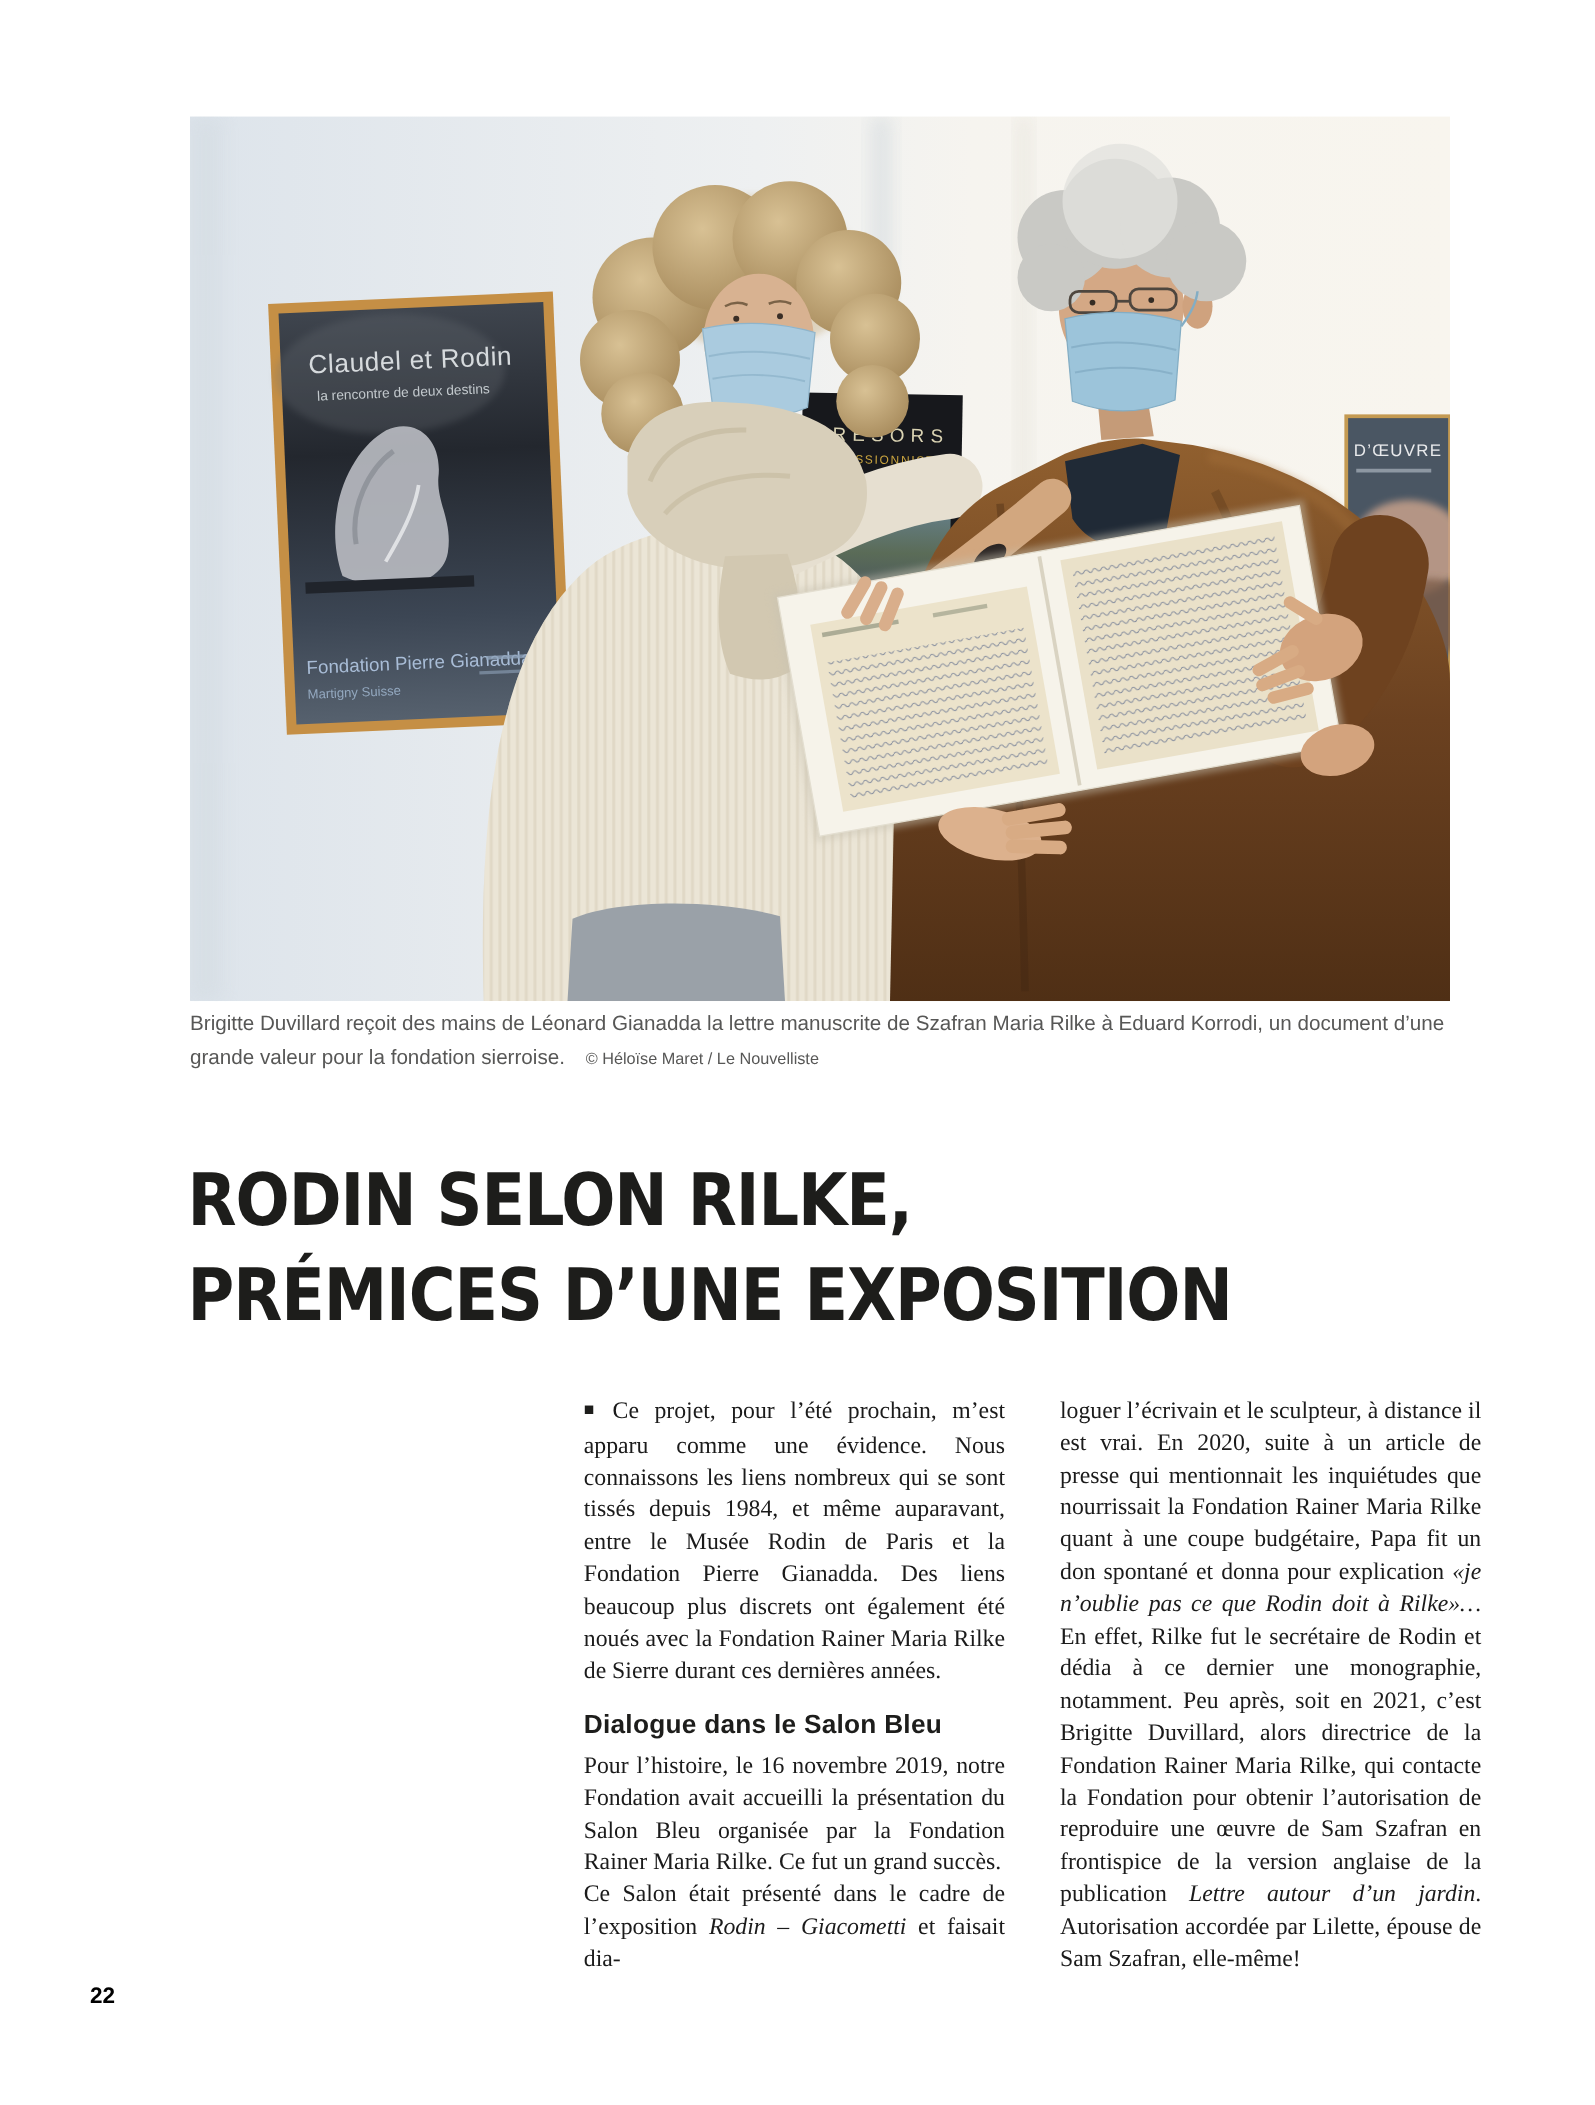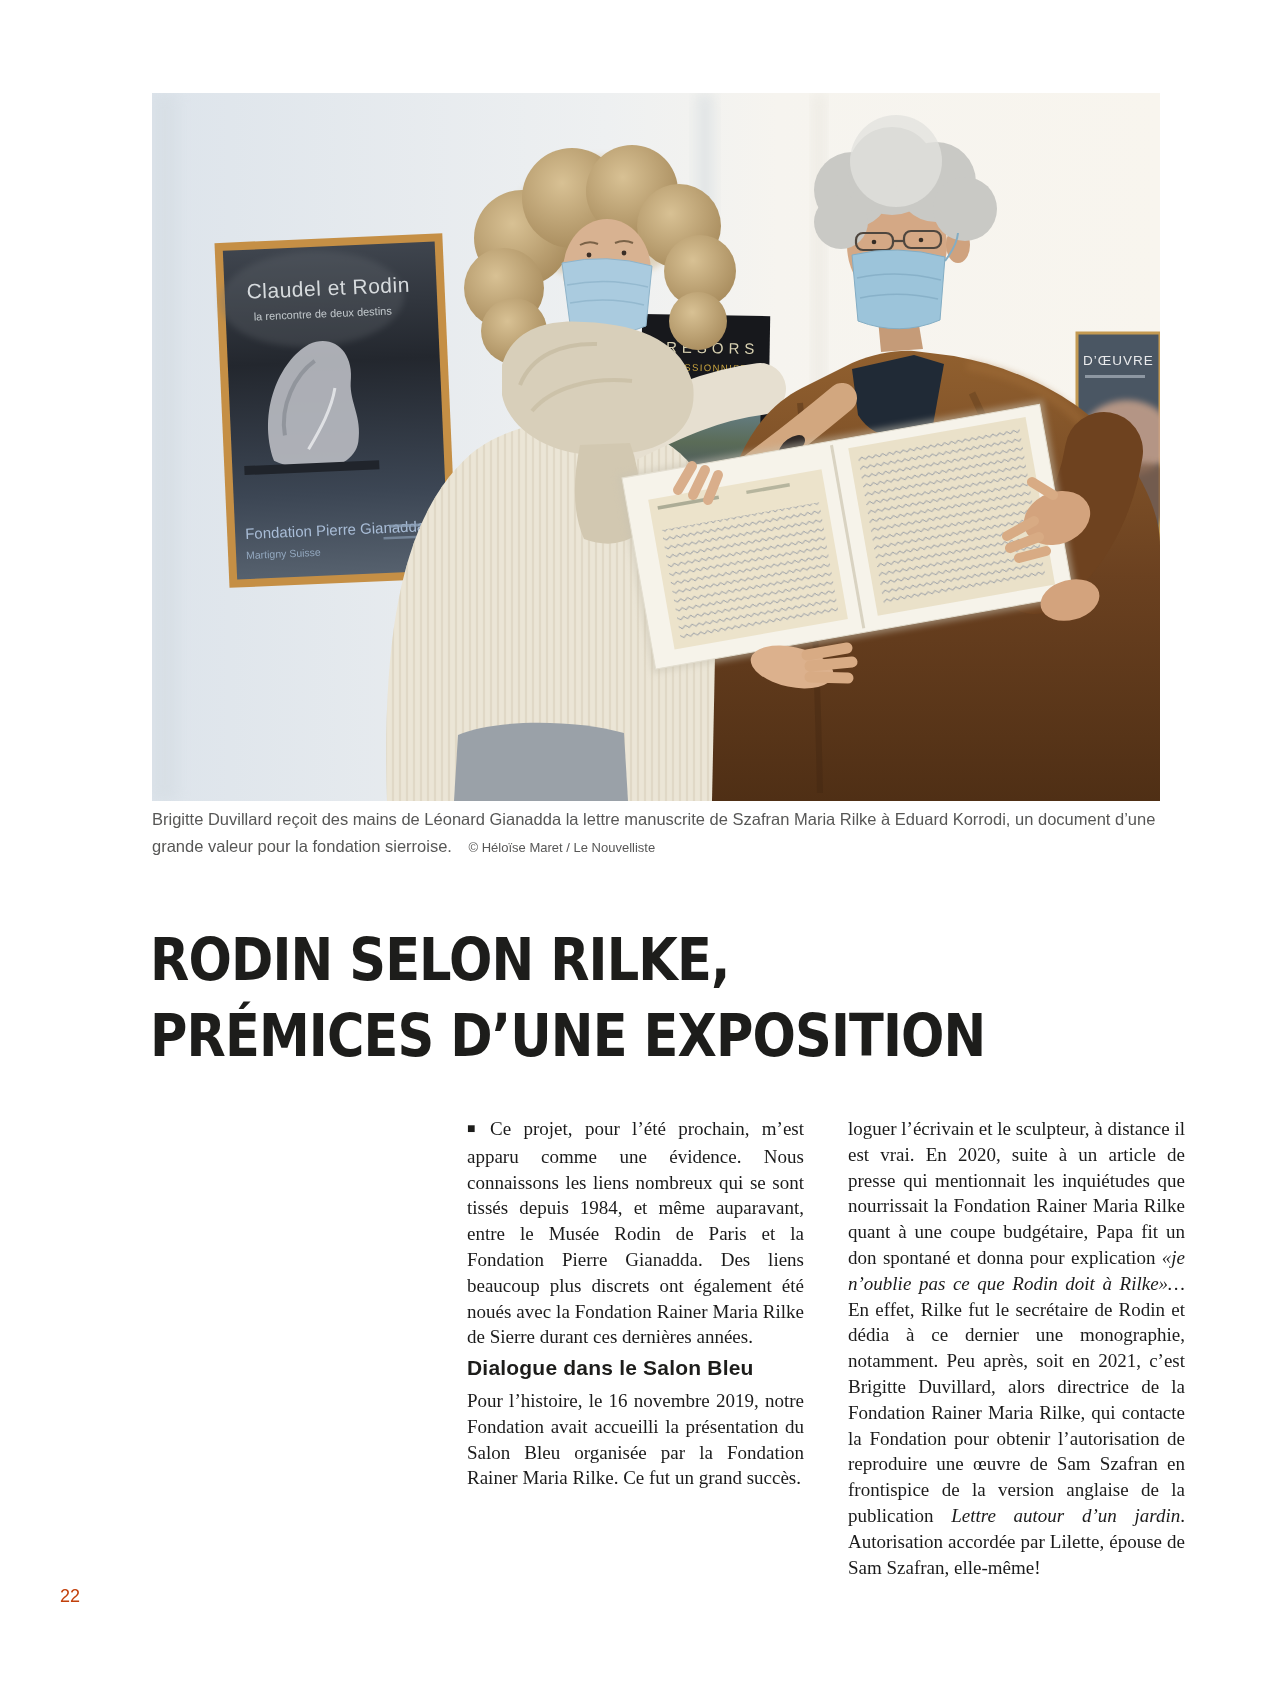--- a/index.html
+++ b/index.html
@@ -13,22 +13,22 @@
   .headline{position:absolute;left:150px;top:922px;width:1180px;margin:0;
             font-family:"DejaVu Sans",sans-serif;font-weight:700;font-size:58px;line-height:76px;
             letter-spacing:-1px;color:#1d1d1b;transform:scaleX(.88);transform-origin:left top;}
   .headline span{display:block;white-space:nowrap;}
   .columns{position:absolute;left:467px;top:1116px;width:718px;display:flex;gap:44px;}
   .col{width:345px;font-family:"Liberation Serif",serif;font-size:19px;line-height:25.8px;
        text-align:justify;color:#1b1b1b;}
   .col p{margin:0;}
   .bullet{font-size:14px;margin-right:7px;position:relative;top:-2px;color:#1d1d1b;}
   .subhead{font-family:"Liberation Sans",sans-serif;font-weight:700;font-size:21px;
-           letter-spacing:.2px;color:#1d1d1b;margin:5px 0 7px 0;}
-  .pagenum{position:absolute;left:60px;top:1586px;font-weight:400;font-size:18px;color:#c2410c;}
+           letter-spacing:.2px;color:#1d1d1b;margin:17px 0 7px 0;}
+  .pagenum{position:absolute;left:72px;top:1586px;font-weight:700;font-size:18px;color:#000000;}
   i{font-style:italic;}
 </style>
 </head>
 <body>
 
 <div class="page">
 
   <figure class="photo">
     <svg width="1008" height="708" viewBox="0 0 1008 708" xmlns="http://www.w3.org/2000/svg">
       <defs>
@@ -200,20 +200,21 @@
   <h1 class="headline">
     <span>RODIN SELON RILKE,</span>
     <span>PRÉMICES D’UNE EXPOSITION</span>
   </h1>
 
   <div class="columns">
     <div class="col">
       <p><span class="bullet">■</span><span>Ce projet, pour l’été prochain, m’est apparu comme une évidence. Nous connaissons les liens nombreux qui se sont tissés depuis 1984, et même auparavant, entre le Musée Rodin de Paris et la Fondation Pierre Gianadda. Des liens beaucoup plus discrets ont également été noués avec la Fondation Rainer Maria Rilke de Sierre durant ces dernières années.</span></p>
       <h2 class="subhead">Dialogue dans le Salon Bleu</h2>
       <p>Pour l’histoire, le 16 novembre 2019, notre Fondation avait accueilli la présentation du Salon Bleu organisée par la Fondation Rainer Maria Rilke. Ce fut un grand succès.</p>
+      <p><span>Ce Salon était présenté dans le cadre de l’exposition </span><i>Rodin – Giacometti</i><span> et faisait dia-</span></p>
     </div>
     <div class="col">
       <p><span>loguer l’écrivain et le sculpteur, à distance il est vrai. En 2020, suite à un article de presse qui mentionnait les inquiétudes que nourrissait la Fondation Rainer Maria Rilke quant à une coupe budgétaire, Papa fit un don spontané et donna pour explication </span><i>«je n’oublie pas ce que Rodin doit à Rilke»…</i><span> En effet, Rilke fut le secrétaire de Rodin et dédia à ce dernier une monographie, notamment. Peu après, soit en 2021, c’est Brigitte Duvillard, alors directrice de la Fondation Rainer Maria Rilke, qui contacte la Fondation pour obtenir l’autorisation de reproduire une œuvre de Sam Szafran en frontispice de la version anglaise de la publication </span><i>Lettre autour d’un jardin</i><span>. Autorisation accordée par Lilette, épouse de Sam Szafran, elle-même!</span></p>
     </div>
   </div>
 
   <div class="pagenum">22</div>
 
 </div>
 

